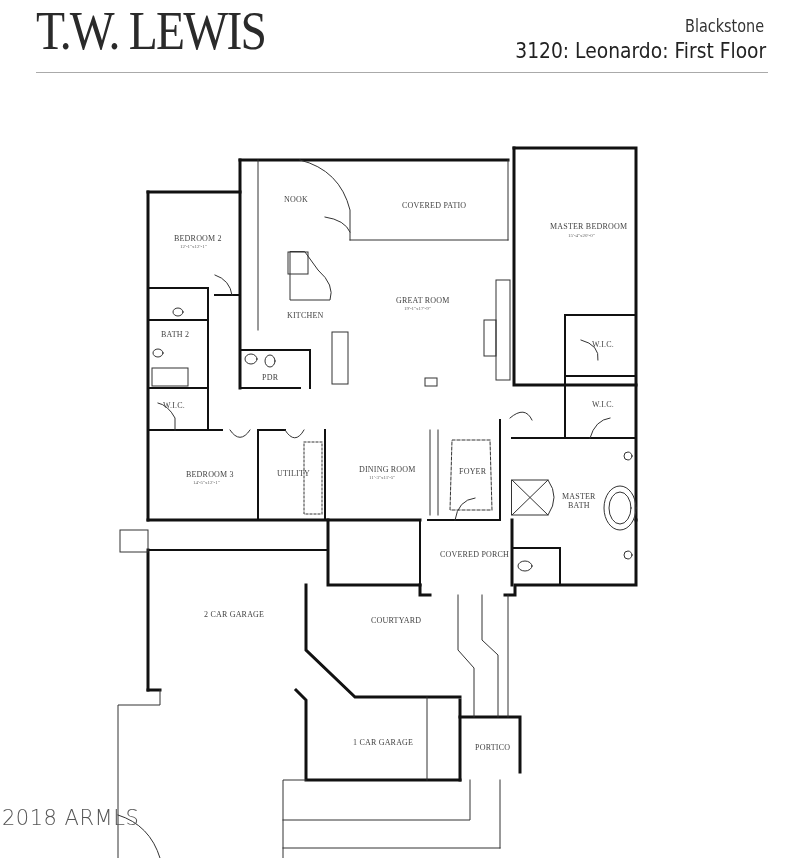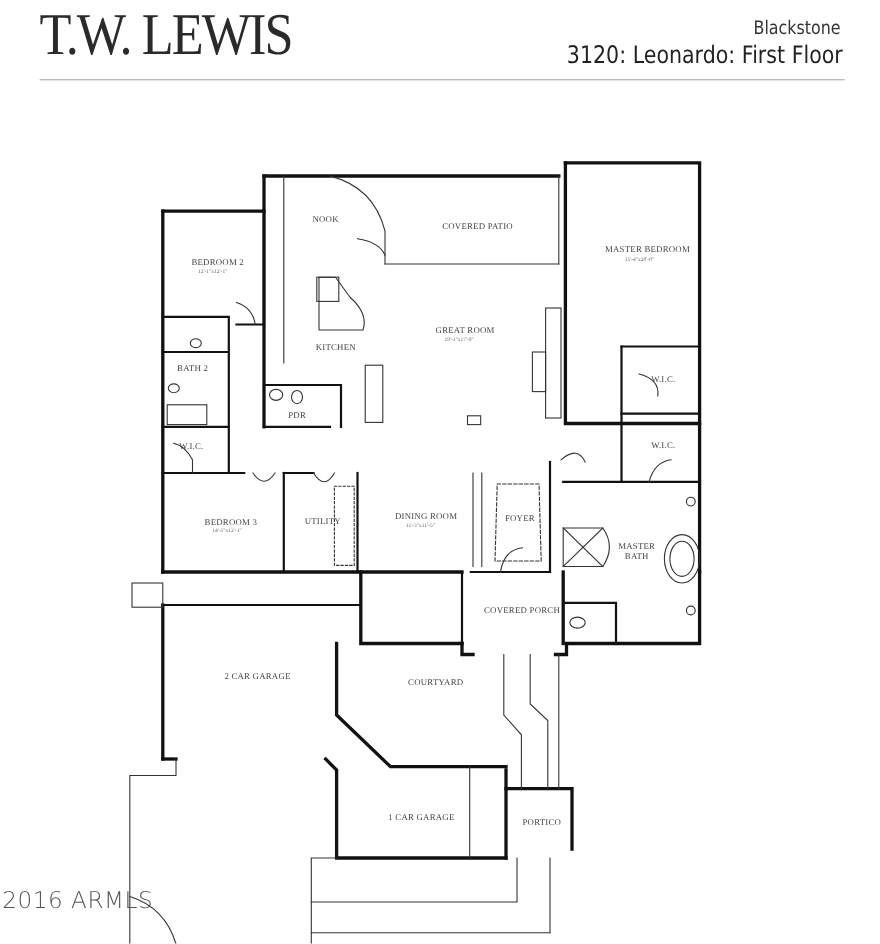--- a/index.html
+++ b/index.html
@@ -149,13 +149,13 @@
   <text class="lbl" x="459" y="474">FOYER</text>
   <text class="lbl" x="562" y="499">MASTER</text>
   <text class="lbl" x="568" y="508">BATH</text>
   <text class="lbl" x="440" y="557">COVERED PORCH</text>
   <text class="lbl" x="204" y="617">2 CAR GARAGE</text>
   <text class="lbl" x="371" y="623">COURTYARD</text>
   <text class="lbl" x="353" y="745">1 CAR GARAGE</text>
   <text class="lbl" x="475" y="750">PORTICO</text>
 </svg>
 
-<div class="watermark">2016 ARMLS</div>
+<div class="watermark">2018 ARMLS</div>
 
 </body></html>

